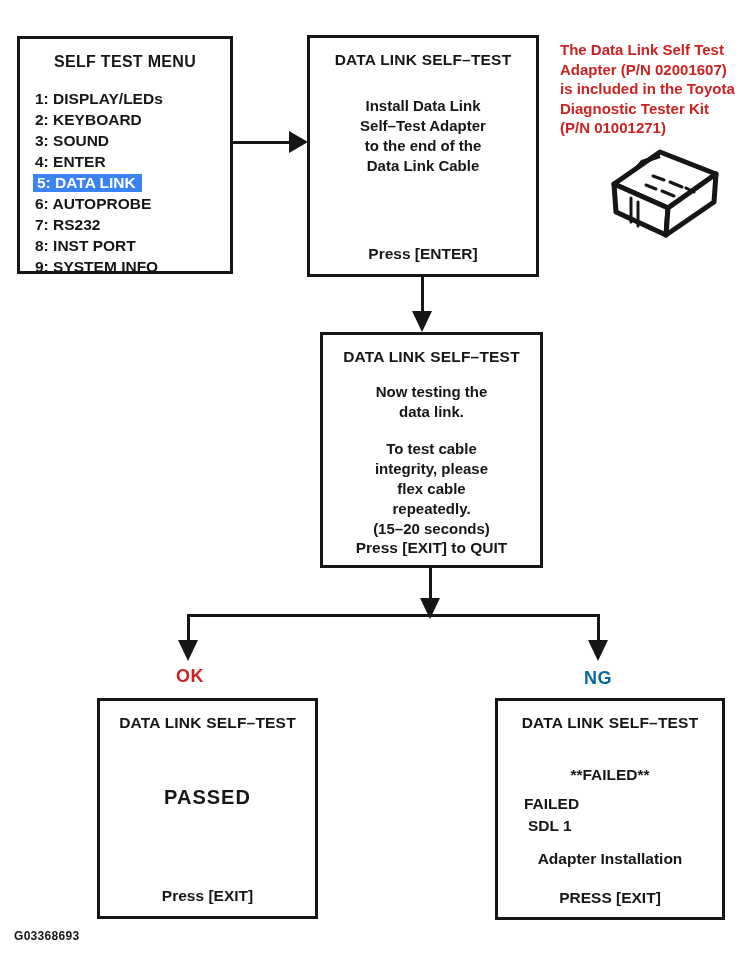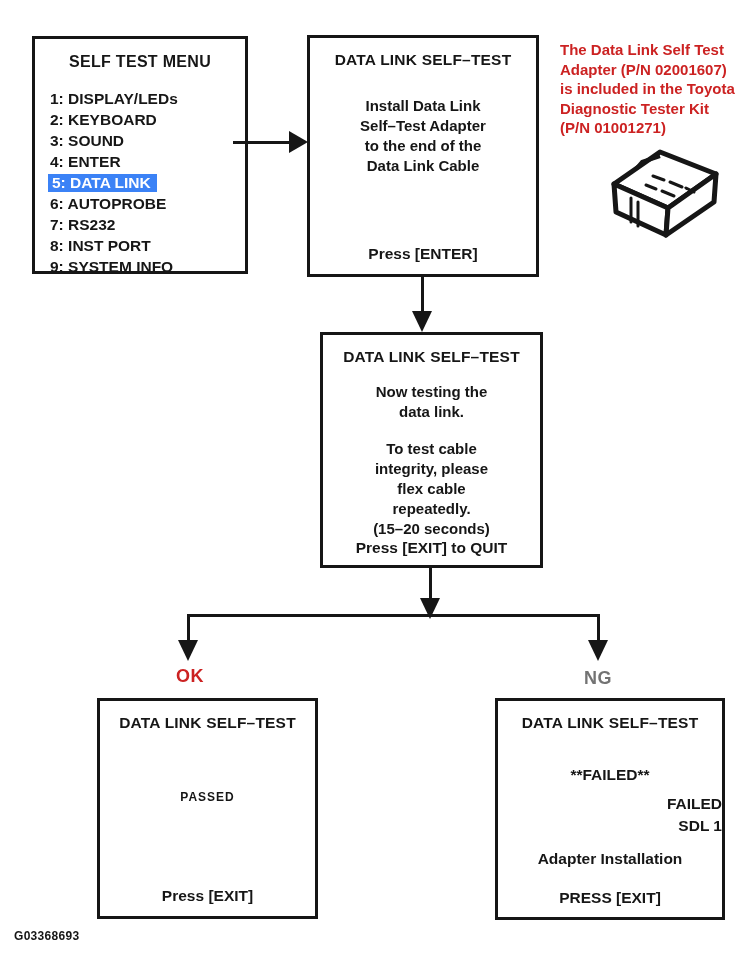--- a/index.html
+++ b/index.html
@@ -32,30 +32,30 @@
   .menu-item span { padding:0 2px; }
   .menu-item.selected span { background:#3b82f6; color:#ffffff; padding:0 6px 1px 4px; }
   
   .note {
     position:absolute; left:560px; top:40px; width:192px;
     font-size:15px; line-height:19.5px; text-align:left;
   }
   .red-label { position:absolute; width:70px; text-align:center; font-size:18px; letter-spacing:0.5px; }
   
   .failed-line-center { font-size:15.5px; line-height:20px; }
-  .failed-line-left { text-align:right; font-size:15.5px; line-height:22px; }
+  .failed-line-left { text-align:left; font-size:15.5px; line-height:22px; }
   .figure-code { position:absolute; left:14px; top:929px; font-size:12px; letter-spacing:0.3px; }
   .adapter { position:absolute; left:598px; top:136px; }
 </style>
 </head>
 <body>
 
 <div class="page">
 
-  <div class="box" style="left:17px; top:36px; width:216px; height:238px;margin-left:15px;">
+  <div class="box" style="left:17px; top:36px; width:216px; height:238px;">
     <div class="menu-title">SELF TEST MENU</div>
     <div class="menu-list">
       <div class="menu-item"><span>1: DISPLAY/LEDs</span></div>
       <div class="menu-item"><span>2: KEYBOARD</span></div>
       <div class="menu-item"><span>3: SOUND</span></div>
       <div class="menu-item"><span>4: ENTER</span></div>
       <div class="menu-item selected"><span>5: DATA LINK</span></div>
       <div class="menu-item"><span>6: AUTOPROBE</span></div>
       <div class="menu-item"><span>7: RS232</span></div>
       <div class="menu-item"><span>8: INST PORT</span></div>
@@ -132,25 +132,25 @@
 
   <div class="line" style="left:429px; top:568px; width:3px; height:31px;"></div>
   <div class="arrow-down" style="left:420px; top:598px;"></div>
   <div class="line" style="left:187px; top:614px; width:413px; height:3px;"></div>
   <div class="line" style="left:187px; top:614px; width:3px; height:27px;"></div>
   <div class="arrow-down" style="left:178px; top:640px;"></div>
   <div class="line" style="left:597px; top:614px; width:3px; height:27px;"></div>
   <div class="arrow-down" style="left:588px; top:640px;"></div>
 
   <div class="red-label" style="left:155px; top:666px; color:#cc2222;">OK</div>
-  <div class="red-label" style="left:563px; top:668px; color:#737373;">NG</div>
+  <div class="red-label" style="left:563px; top:668px; color:#0369a1;">NG</div>
 
   <div class="box" style="left:97px; top:698px; width:221px; height:221px;">
     <div class="screen-title">DATA LINK SELF–TEST</div>
-    <div class="body-line" style="margin-top:55px; font-size:12px; letter-spacing:1px;">PASSED</div>
+    <div class="body-line" style="margin-top:55px; font-size:20px; letter-spacing:1px;">PASSED</div>
     <div class="screen-footer">Press [EXIT]</div>
   </div>
 
   <div class="box" style="left:495px; top:698px; width:230px; height:222px;">
     <div class="screen-title">DATA LINK SELF–TEST</div>
     <div class="failed-line-center" style="margin-top:33px;">**FAILED**</div>
     <div class="failed-line-left" style="margin:8px 0 0 26px;">FAILED</div>
     <div class="failed-line-left" style="margin:0 0 0 30px;">SDL 1</div>
     <div style="margin-top:12px;">
       <div class="failed-line-center">Adapter Installation</div>

